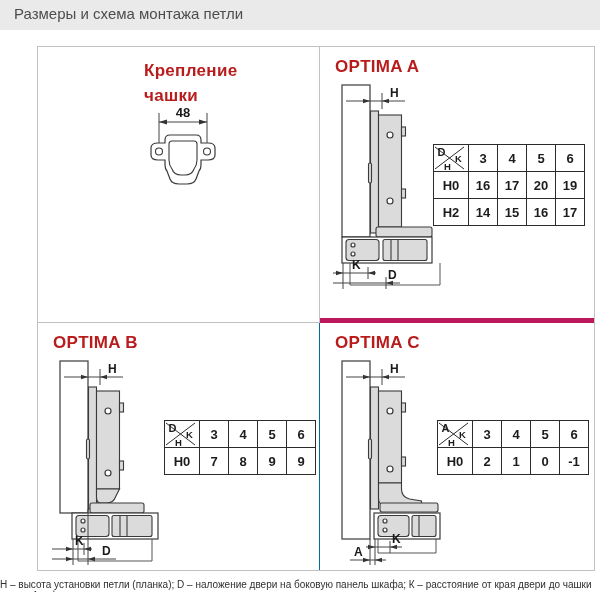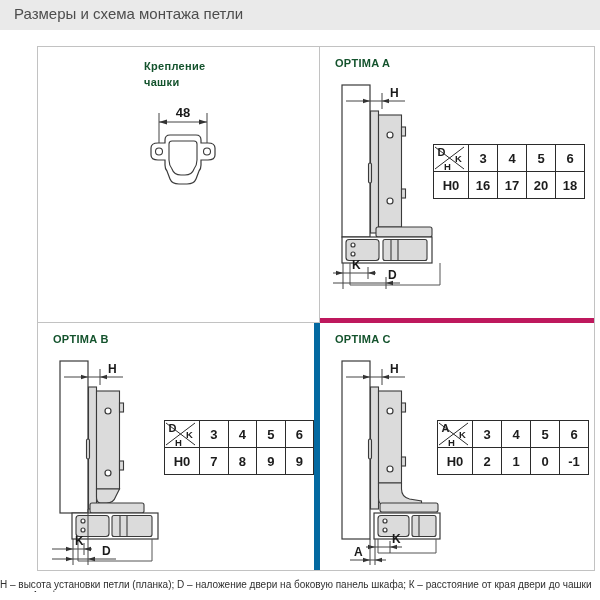--- a/index.html
+++ b/index.html
@@ -6,23 +6,23 @@
   .page{position:relative;width:600px;height:592px;background:#ffffff;overflow:hidden;
         font-family:"Liberation Sans",sans-serif;}
   .titlebar{position:absolute;left:0;top:0;width:100%;height:30px;background:#eaeaea;}
   .titlebar span{position:absolute;left:14px;top:5px;font-size:15px;color:#4d4d4d;}
   .grid{position:absolute;left:37px;top:46px;width:556px;height:523px;
         border:1px solid #c2c2c2;display:grid;
         grid-template-columns:282px 1fr;grid-template-rows:276px 1fr;}
   .q{position:relative;}
   .q-tl{border-right:1px solid #c2c2c2;border-bottom:1px solid #c2c2c2;}
   .q-tr{border-bottom:5px solid #be185d;}
-  .q-bl{border-right:6px solid #0369a1;}
-  .qtitle{position:absolute;left:15px;top:10px;font-size:11px;font-weight:600;
-          color:#14532d;letter-spacing:.3px;}
+  .q-bl{border-right:1px solid #0369a1;}
+  .qtitle{position:absolute;left:15px;top:10px;font-size:17px;font-weight:600;
+          color:#b91c1c;letter-spacing:.3px;}
   .cup-title{left:106px;top:12px;white-space:pre-line;line-height:1.45;}
   .hinge{position:absolute;left:8px;top:30px;width:130px;height:215px;}
   .cupsvg{position:absolute;left:88px;top:58px;width:115px;height:95px;}
   
   .ln{stroke:#3a3a3a;fill:none;stroke-width:1.1;}
   .thin{stroke:#555;fill:none;stroke-width:1;}
   .wht{fill:#ffffff;stroke:#3a3a3a;stroke-width:1.2;}
   .fillg{fill:#dbdbdb;stroke:#3a3a3a;stroke-width:1.1;}
   .dim{stroke:#444;stroke-width:1;fill:none;}
   .arr{fill:#333;stroke:none;}
@@ -136,21 +136,28 @@
             <td>3</td>
             <td>4</td>
             <td>5</td>
             <td>6</td>
           </tr>
           <tr>
             <td>H0</td>
             <td>16</td>
             <td>17</td>
             <td>20</td>
-            <td>18</td>
+            <td>19</td>
+          </tr>
+          <tr>
+            <td>H2</td>
+            <td>14</td>
+            <td>15</td>
+            <td>16</td>
+            <td>17</td>
           </tr>
         </tbody>
       </table>
     </div>
 
     <div class="q q-bl">
       <div class="qtitle">OPTIMA B</div>
 
       <svg class="hinge" viewBox="0 0 130 215">
         <rect class="wht" x="14" y="8" width="28" height="152"></rect>

